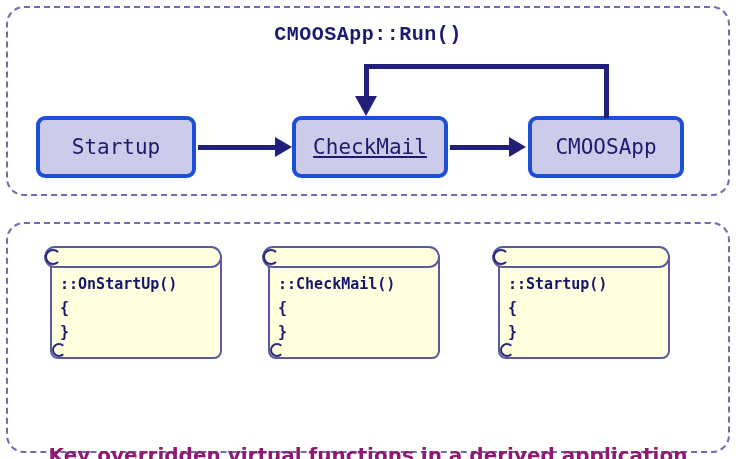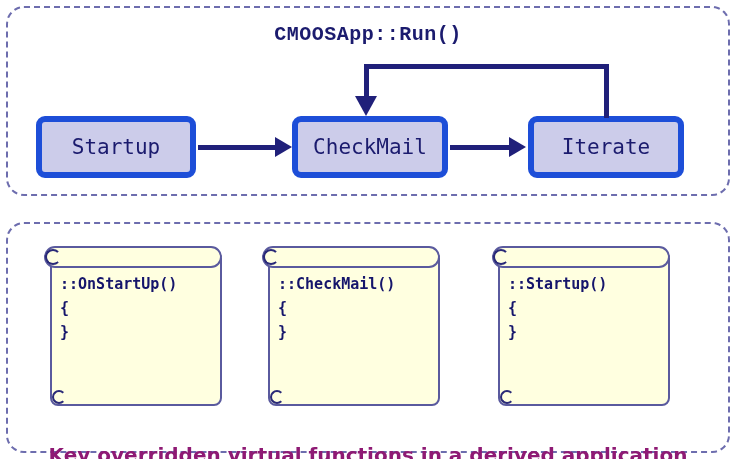--- a/index.html
+++ b/index.html
@@ -46,34 +46,34 @@
     font-size: 20px;
     font-weight: bold;
     color: #1b1b6e;
     letter-spacing: 0.5px;
   }
 
   
   .flow-box {
     position: absolute;
     background: #ccccea;
-    border: 6px solid #1d4ed8;
+    border: 4px solid #1d4ed8;
     border-radius: 9px;
     box-sizing: border-box;
     display: flex;
     align-items: center;
     justify-content: center;
     font-family: "DejaVu Sans Mono", monospace;
     font-size: 21px;
     color: #1b1b6e;
     top: 116px;
     height: 62px;
   }
   #box-startup   { left: 36px;  width: 160px; }
-  #box-checkmail { left: 292px; width: 156px; }
+  #box-checkmail { left: 292px; width: 156px; text-decoration: underline; }
   #box-iterate   { left: 528px; width: 156px; }
 
   
   .arrow-line {
     position: absolute;
     height: 5px;
     background: #20207a;
     top: 145px;
   }
   #arrow1-line { left: 198px; width: 78px; }
@@ -125,21 +125,21 @@
     border-top: 20px solid #20207a;
     left: 355px;
     top: 96px;
   }
 
   
   .note-card {
     position: absolute;
     top: 246px;
     width: 178px;
-    height: 160px;
+    height: 113px;
   }
   #note-startup { left: 44px; }
   #note-newmail { left: 262px; }
   #note-iterate { left: 492px; }
 
   .note-body {
     position: absolute;
     left: 6px;
     top: 12px;
     right: 0;
@@ -219,21 +219,21 @@
 
 <div class="flow-box" id="box-startup">
   <span>Startup</span>
 </div>
 
 <div class="flow-box" id="box-checkmail">
   <span>CheckMail</span>
 </div>
 
 <div class="flow-box" id="box-iterate">
-  <span>Iterate</span>
+  <span>CMOOSApp</span>
 </div>
 
 <div class="arrow-line" id="arrow1-line"></div>
 <div class="arrow-head-right" id="arrow1-head"></div>
 
 <div class="arrow-line" id="arrow2-line"></div>
 <div class="arrow-head-right" id="arrow2-head"></div>
 
 <div id="fb-right"></div>
 <div id="fb-top"></div>

